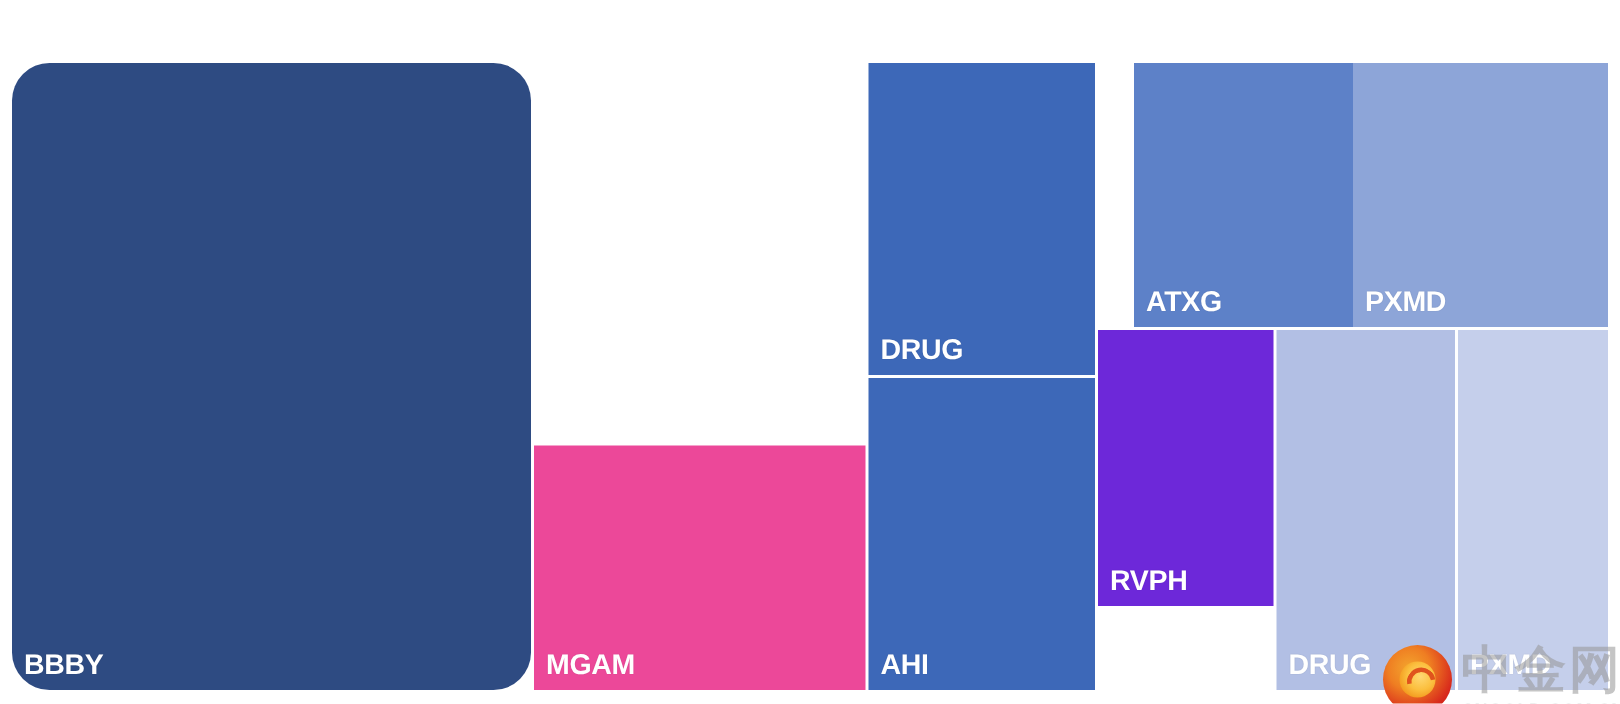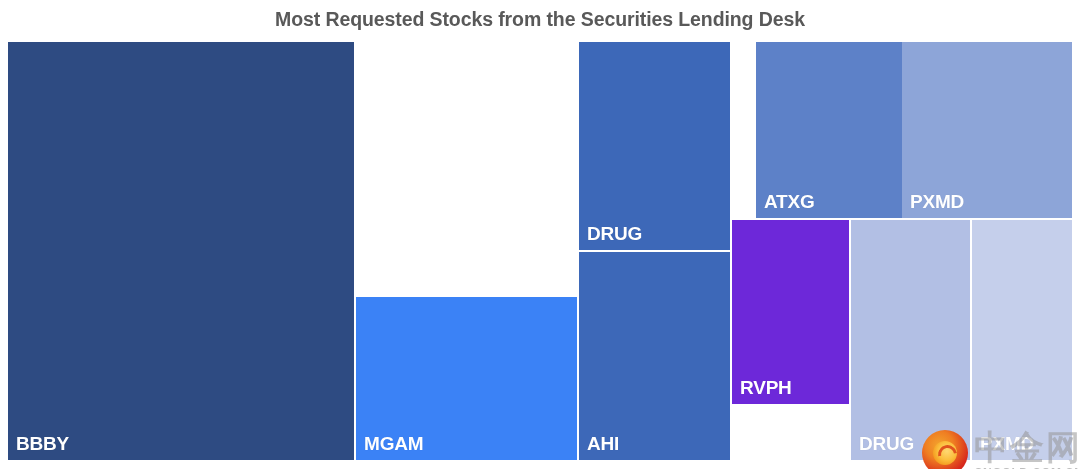--- a/index.html
+++ b/index.html
@@ -127,27 +127,26 @@
     color: rgba(150,150,150,0.5);
     letter-spacing: 5px;
     white-space: nowrap;
   }
 </style>
 </head>
 <body>
 
 <div class="chart-root">
 
-  <div class="chart-title">Most Requested Stocks from the Securities Lending Desk</div>
 
   <div class="treemap" id="treemap-area">
-      <div class="tile" style="left: 2px; top: 2px; width: 346px; height: 418px; background: rgb(46, 75, 130);">
+      <div class="tile" style="left: 2px; top: 2px; width: 346px; height: 418px; background: rgb(46, 75, 130); border-radius: 25px;">
         <span class="tile-label">BBBY</span>
       </div>
-      <div class="tile" style="left: 350px; top: 257px; width: 221px; height: 163px; background: #3b82f6;">
+      <div class="tile" style="left: 350px; top: 257px; width: 221px; height: 163px; background: #ec4899;">
         <span class="tile-label">MGAM</span>
       </div>
       <div class="tile" style="left: 573px; top: 2px; width: 151px; height: 208px; background: rgb(61, 104, 184);">
         <span class="tile-label">DRUG</span>
       </div>
       <div class="tile" style="left: 573px; top: 212px; width: 151px; height: 208px; background: rgb(61, 104, 184);">
         <span class="tile-label">AHI</span>
       </div>
       <div class="tile" style="left: 726px; top: 2px; width: 168px; height: 176px; background: rgb(93, 129, 200); margin-left: 24px;">
         <span class="tile-label">ATXG</span>

